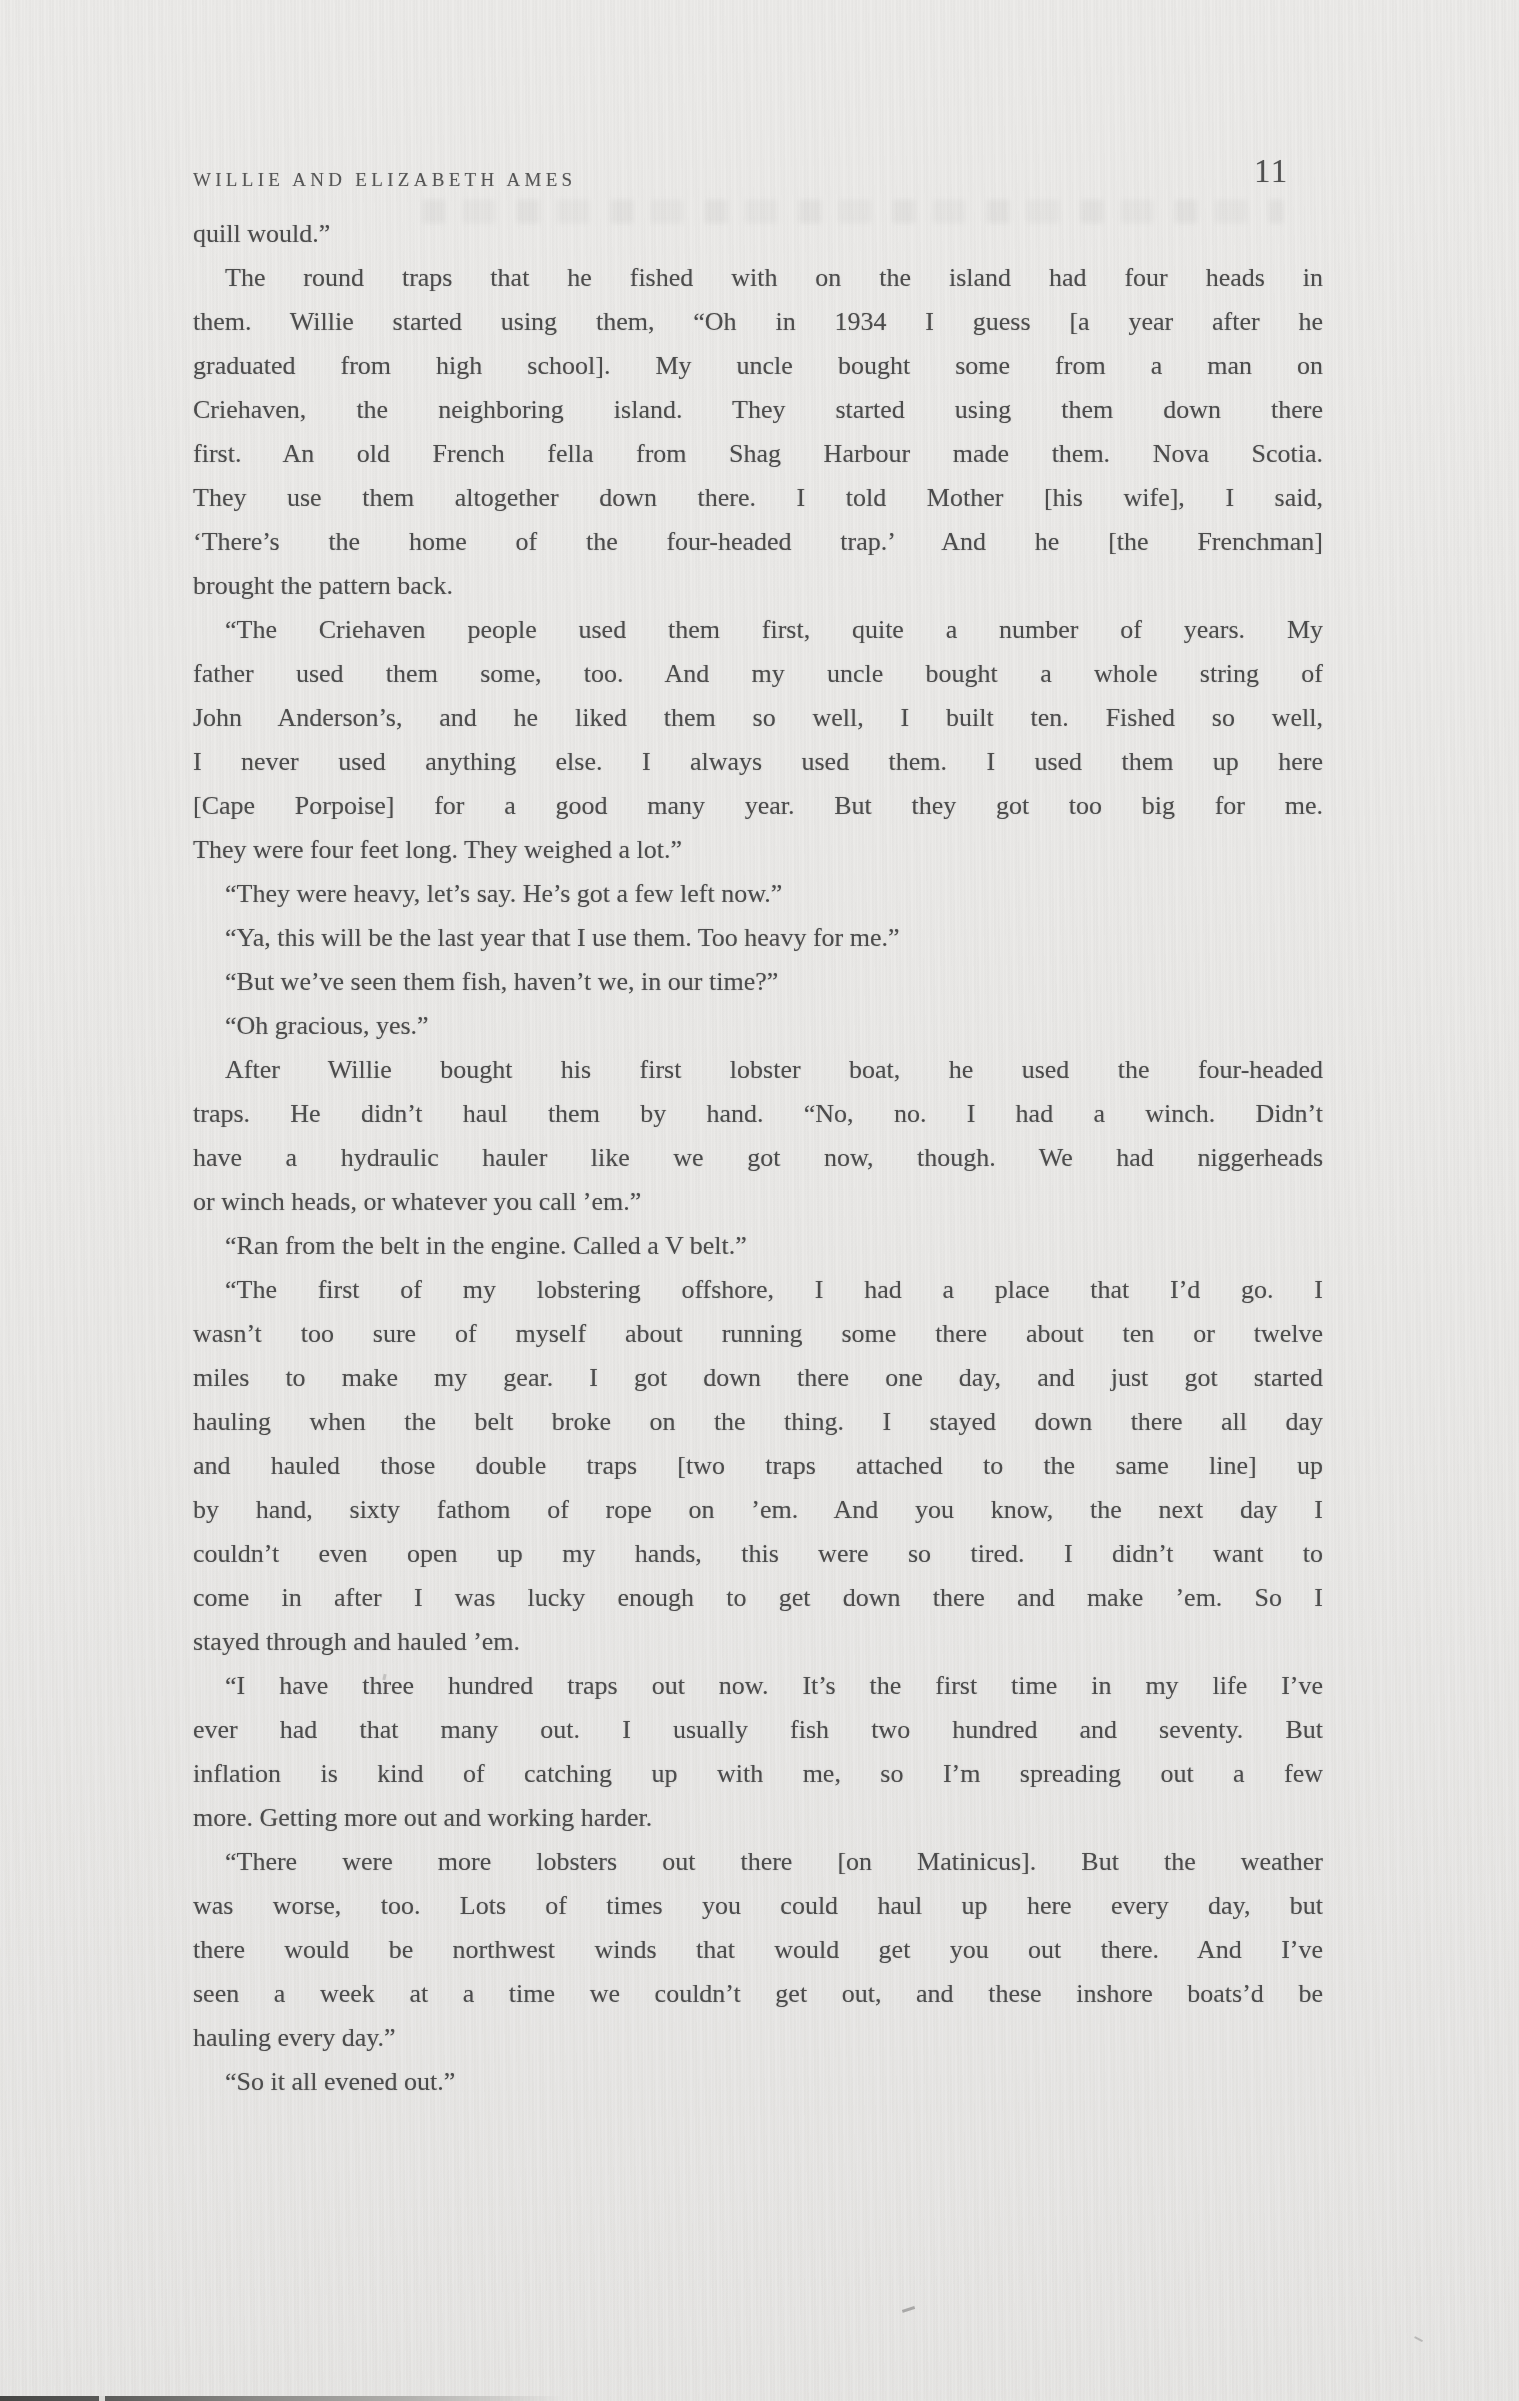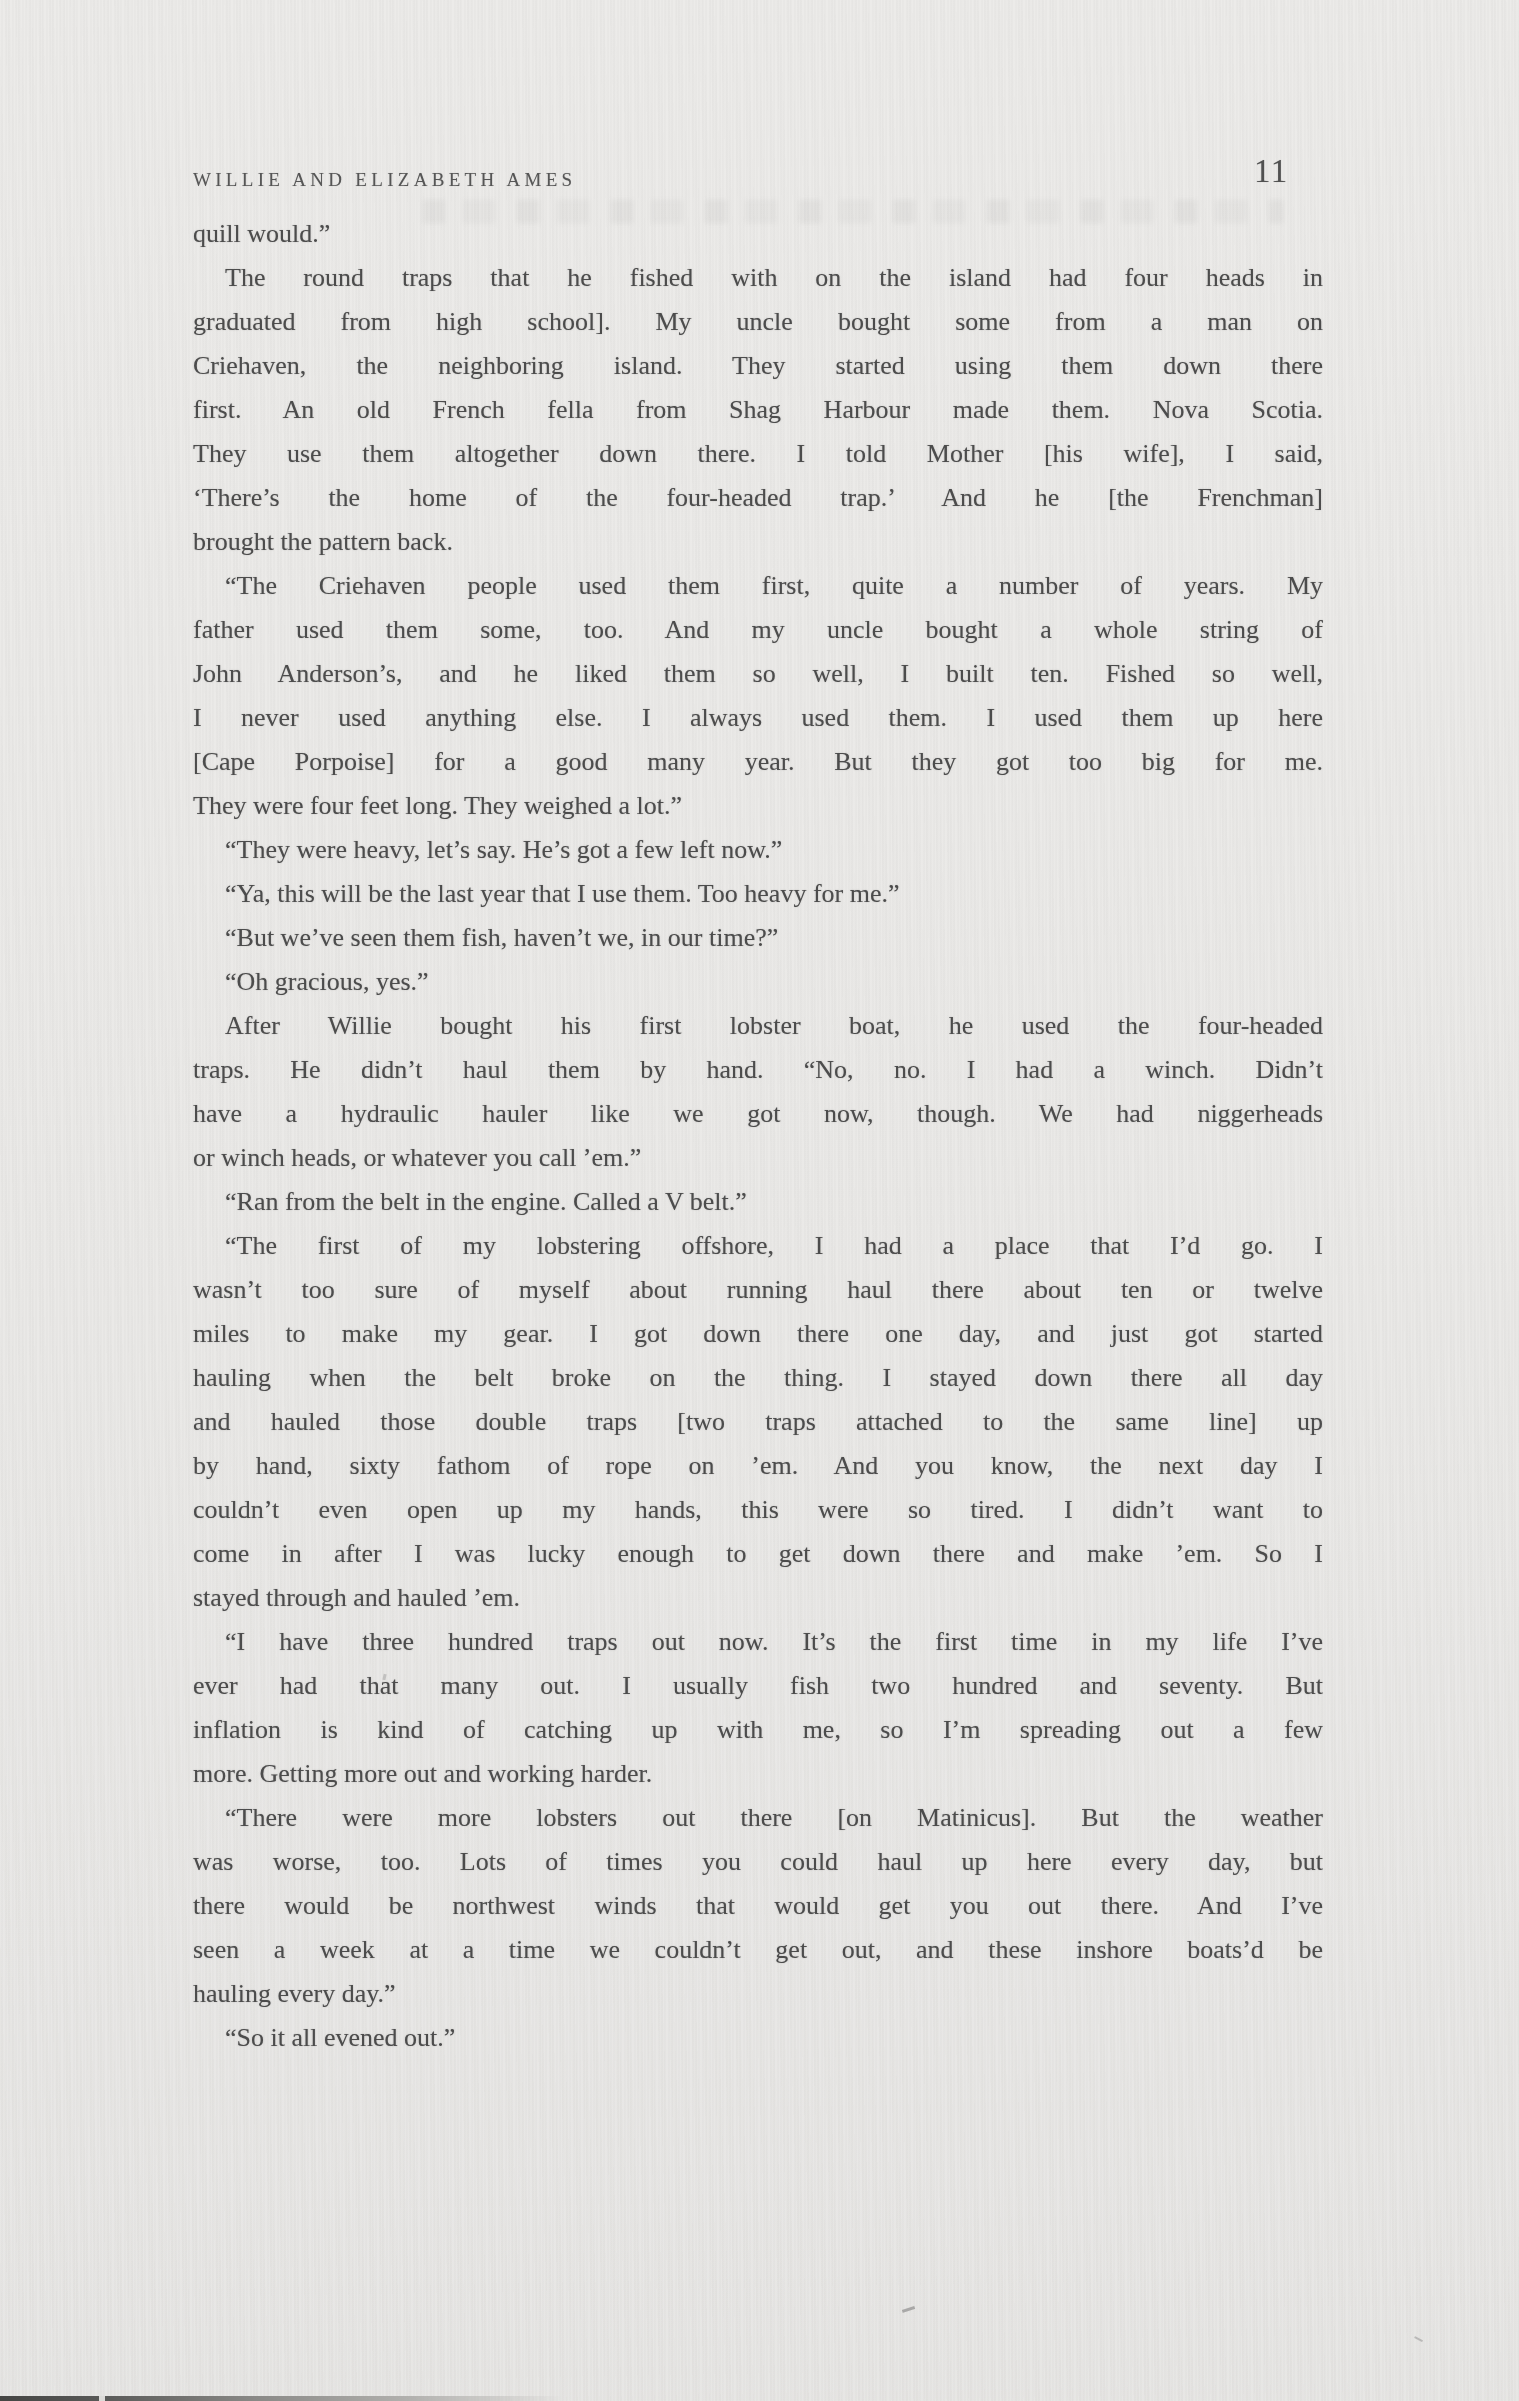--- a/index.html
+++ b/index.html
@@ -79,20 +79,21 @@
 
   <div class="running-head">WILLIE AND ELIZABETH AMES</div>
 
   <div class="page-number">11</div>
 
   <div class="ghost-band"></div>
 
   <div class="body-text">
       <div class="line last">quill would.”</div>
       <div class="line indent">The round traps that he fished with on the island had four heads in</div>
+      <div class="line">them. Willie started using them, “Oh in 1934 I guess [a year after he</div>
       <div class="line">graduated from high school]. My uncle bought some from a man on</div>
       <div class="line">Criehaven, the neighboring island. They started using them down there</div>
       <div class="line">first. An old French fella from Shag Harbour made them. Nova Scotia.</div>
       <div class="line">They use them altogether down there. I told Mother [his wife], I said,</div>
       <div class="line">‘There’s the home of the four-headed trap.’ And he [the Frenchman]</div>
       <div class="line last">brought the pattern back.</div>
       <div class="line indent">“The Criehaven people used them first, quite a number of years. My</div>
       <div class="line">father used them some, too. And my uncle bought a whole string of</div>
       <div class="line">John Anderson’s, and he liked them so well, I built ten. Fished so well,</div>
       <div class="line">I never used anything else. I always used them. I used them up here</div>
@@ -101,21 +102,21 @@
       <div class="line indent last">“They were heavy, let’s say. He’s got a few left now.”</div>
       <div class="line indent last">“Ya, this will be the last year that I use them. Too heavy for me.”</div>
       <div class="line indent last">“But we’ve seen them fish, haven’t we, in our time?”</div>
       <div class="line indent last">“Oh gracious, yes.”</div>
       <div class="line indent">After Willie bought his first lobster boat, he used the four-headed</div>
       <div class="line">traps. He didn’t haul them by hand. “No, no. I had a winch. Didn’t</div>
       <div class="line">have a hydraulic hauler like we got now, though. We had niggerheads</div>
       <div class="line last">or winch heads, or whatever you call ’em.”</div>
       <div class="line indent last">“Ran from the belt in the engine. Called a V belt.”</div>
       <div class="line indent">“The first of my lobstering offshore, I had a place that I’d go. I</div>
-      <div class="line">wasn’t too sure of myself about running haul there about ten or twelve</div>
+      <div class="line">wasn’t too sure of myself about running some there about ten or twelve</div>
       <div class="line">miles to make my gear. I got down there one day, and just got started</div>
       <div class="line">hauling when the belt broke on the thing. I stayed down there all day</div>
       <div class="line">and hauled those double traps [two traps attached to the same line] up</div>
       <div class="line">by hand, sixty fathom of rope on ’em. And you know, the next day I</div>
       <div class="line">couldn’t even open up my hands, this were so tired. I didn’t want to</div>
       <div class="line">come in after I was lucky enough to get down there and make ’em. So I</div>
       <div class="line last">stayed through and hauled ’em.</div>
       <div class="line indent">“I have three hundred traps out now. It’s the first time in my life I’ve</div>
       <div class="line">ever had that many out. I usually fish two hundred and seventy. But</div>
       <div class="line">inflation is kind of catching up with me, so I’m spreading out a few</div>

